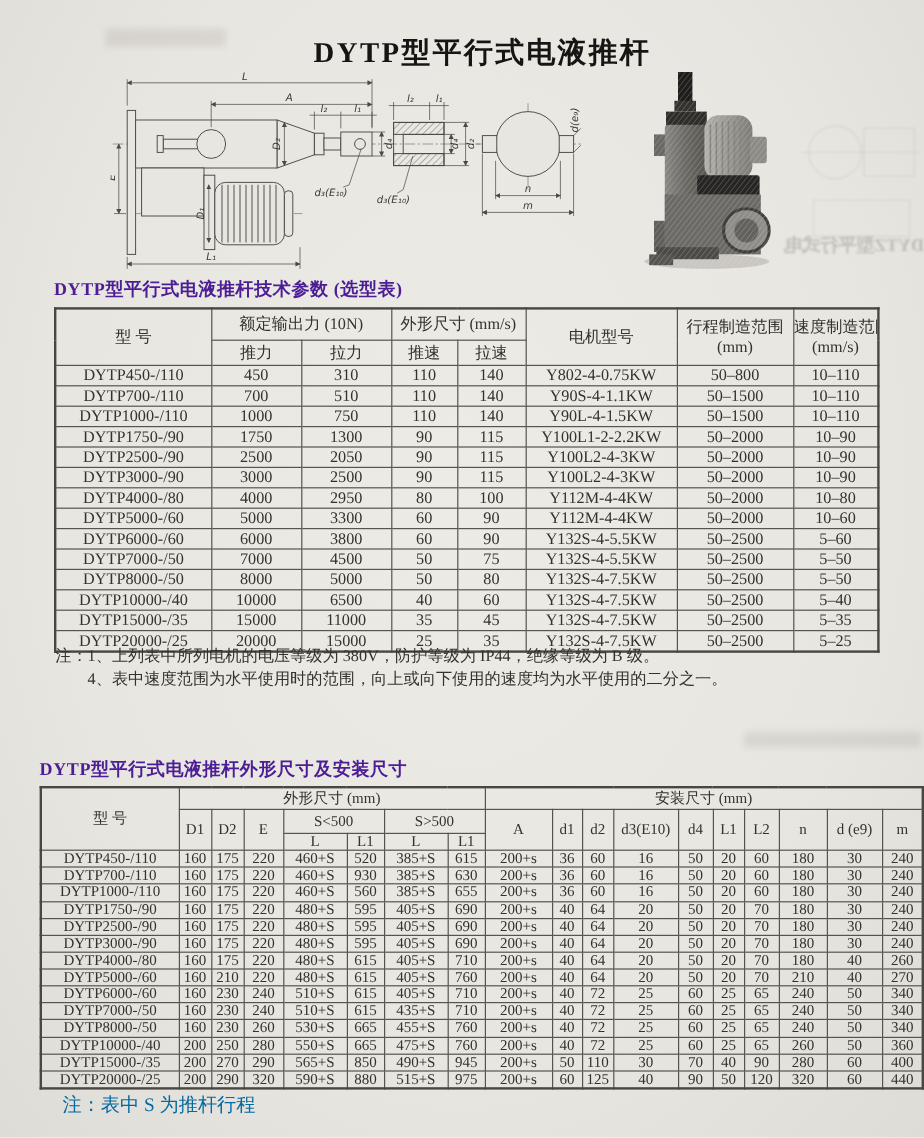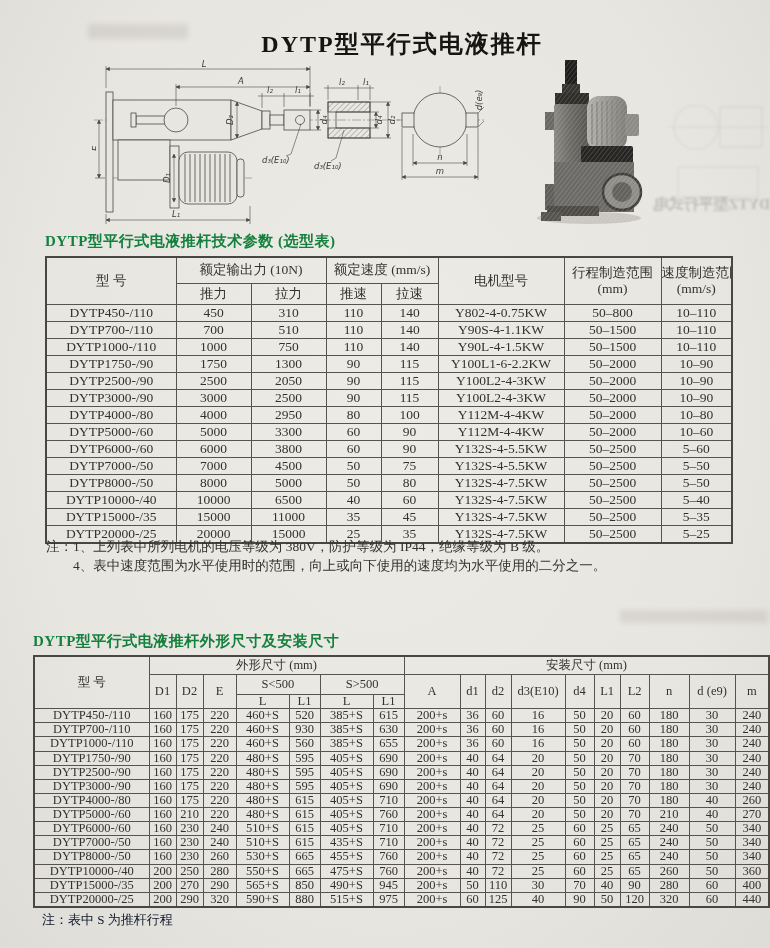--- a/index.html
+++ b/index.html
@@ -7,21 +7,21 @@
     width:770px;height:948px;position:relative;overflow:hidden;
     background:radial-gradient(ellipse at 50% 42%, #edebe6 0%, #e8e6e1 62%, #dedcd6 100%);
     font-family:"Liberation Serif","DejaVu Serif",serif;
     color:#2f2d2a;
   }
   .page{position:absolute;inset:0}
   .title{
     position:absolute;top:11px;left:0;width:100%;margin:17px;
     text-align:center;font-size:24px;font-weight:bold;letter-spacing:2px;color:#161513;
   }
-  .caption{position:absolute;font-size:15px;font-weight:bold;letter-spacing:.5px;color:#15803d}
+  .caption{position:absolute;font-size:15px;font-weight:bold;letter-spacing:.5px;color:#4c1d95}
   .c1{left:45px;top:232px}
   .c2{left:33px;top:632px}
 
   table{position:absolute;border-collapse:collapse;table-layout:fixed;border:2px solid #4a4741}
   th,td{
     border:1px solid #57544e;text-align:center;vertical-align:middle;
     padding:0;font-weight:normal;color:#34322d;white-space:nowrap;overflow:hidden;line-height:1.05;
   }
   .t1{left:45px;top:256px;width:686px;font-size:13.5px}
   .t1 thead tr:nth-child(1) th{height:25px}
@@ -30,21 +30,21 @@
   .t1 .two-line div{line-height:1.15}
 
   .t2{left:33px;top:655px;width:735px;font-size:12.5px}
   .t2 thead tr:nth-child(1) th{height:17px}
   .t2 thead tr:nth-child(2) th{height:19px}
   .t2 thead tr:nth-child(3) th{height:12px}
   .t2 tbody td{height:13px;font-size:12.5px}
 
   .notes{position:absolute;left:46px;top:538px;width:678px;font-size:13.5px;line-height:18.5px;color:#34322d}
   .note-line.indent{padding-left:27px}
-  .footnote{position:absolute;left:42px;top:911px;font-size:13px;color:#0f172a}
+  .footnote{position:absolute;left:52px;top:911px;font-size:16px;color:#0369a1}
 
   svg.line-drawing{position:absolute;left:92px;top:58px}
   svg.product-photo{position:absolute;left:525px;top:56px}
   svg.ghost{position:absolute;left:668px;top:72px;opacity:.09;filter:blur(1px)}
   .dl{stroke:#4b4945;stroke-width:.8;fill:none}
   .dlf{stroke:#4b4945;stroke-width:.8;fill:#e8e6e1}
   .cl{stroke:#76736d;stroke-width:.55;fill:none;stroke-dasharray:9 2 2 2}
   .dim{stroke:#4b4945;stroke-width:.6;fill:none}
   .dlb{font-family:"DejaVu Sans","Liberation Sans",sans-serif;font-style:italic;font-size:8.5px;fill:#3c3a36}
 
@@ -263,21 +263,21 @@
         <col style="width:55px">
       <col style="width:57px">
         <col style="width:126px">
         <col style="width:97px">
         <col style="width:71px">
     </colgroup>
     <thead>
       <tr>
         <th rowspan="2">型 号</th>
         <th colspan="2">额定输出力 (10N)</th>
-        <th colspan="2">额定速度 (mm/s)</th>
+        <th colspan="2">外形尺寸 (mm/s)</th>
         <th rowspan="2">电机型号</th>
         <th rowspan="2" class="two-line">
           <div>行程制造范围</div>
           <div>(mm)</div>
         </th>
         <th rowspan="2" class="two-line">
           <div>速度制造范围</div>
           <div>(mm/s)</div>
         </th>
       </tr>
@@ -318,21 +318,21 @@
           <td>Y90L-4-1.5KW</td>
           <td>50–1500</td>
           <td>10–110</td>
         </tr>
         <tr>
           <td>DYTP1750-/90</td>
           <td>1750</td>
           <td>1300</td>
           <td>90</td>
           <td>115</td>
-          <td>Y100L1-6-2.2KW</td>
+          <td>Y100L1-2-2.2KW</td>
           <td>50–2000</td>
           <td>10–90</td>
         </tr>
         <tr>
           <td>DYTP2500-/90</td>
           <td>2500</td>
           <td>2050</td>
           <td>90</td>
           <td>115</td>
           <td>Y100L2-4-3KW</td>

